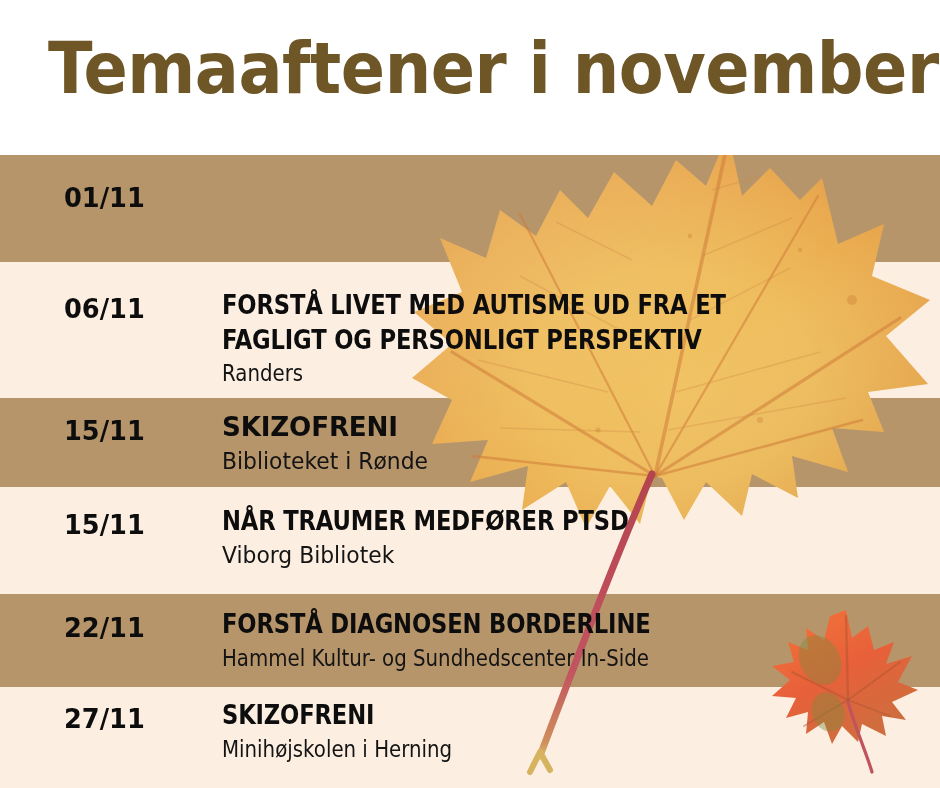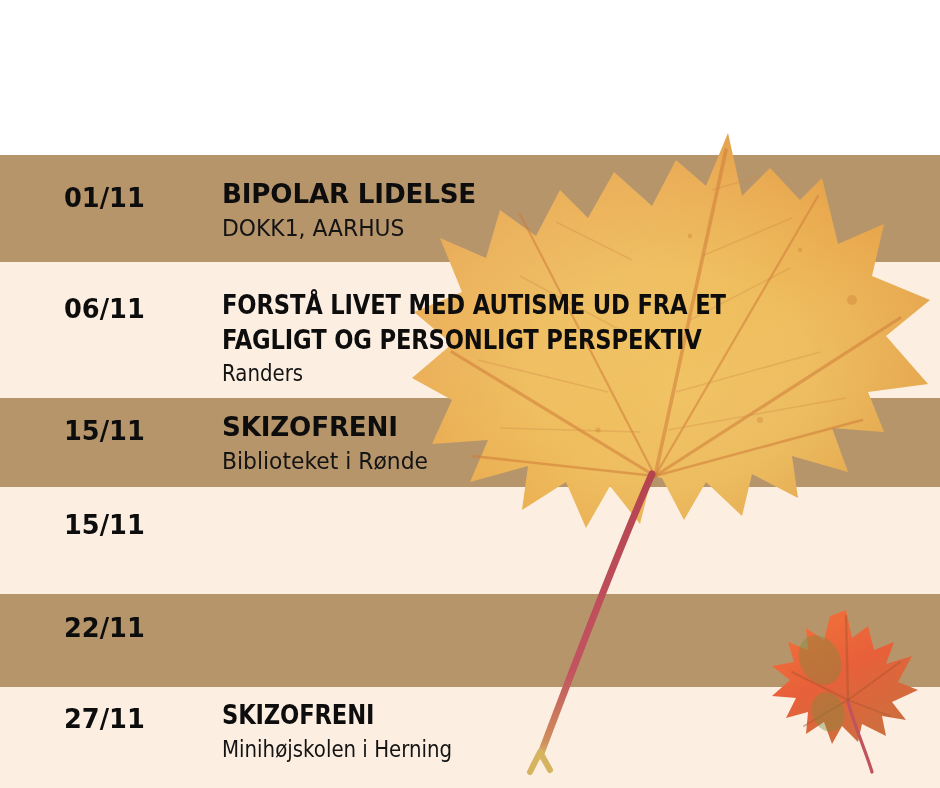--- a/index.html
+++ b/index.html
@@ -251,29 +251,28 @@
         </g>
         <g fill="#7f8a3c" fill-opacity="0.42">
           <ellipse cx="820" cy="660" rx="20" ry="26" transform="rotate(-28 820 660)"></ellipse>
           <ellipse cx="828" cy="712" rx="16" ry="20" transform="rotate(-20 828 712)"></ellipse>
         </g>
         <path d="M848,702 C856,730 866,752 872,772" stroke="#c0535c" stroke-width="3.2" fill="none" stroke-linecap="round"></path>
       </g>
     </svg>
   </div>
 
+  <div class="header">
+    <div class="header-title">Temaaftener i november</div>
+  </div>
 
   <div class="rows">
 
     <div class="row" id="row0">
       <div class="date">01/11</div>
-      <div class="body">
-        <div class="title wide">BIPOLAR LIDELSE</div>
-        <div class="venue">DOKK1, AARHUS</div>
-      </div>
     </div>
 
     <div class="row" id="row1">
       <div class="date">06/11</div>
       <div class="body">
         <div class="title condensed">FORSTÅ LIVET MED AUTISME UD FRA ET</div>
         <div class="title condensed">FAGLIGT OG PERSONLIGT PERSPEKTIV</div>
         <div class="venue condensed">Randers</div>
       </div>
     </div>
@@ -281,24 +280,32 @@
     <div class="row" id="row2">
       <div class="date">15/11</div>
       <div class="body">
         <div class="title wide">SKIZOFRENI</div>
         <div class="venue">Biblioteket i Rønde</div>
       </div>
     </div>
 
     <div class="row" id="row3">
       <div class="date">15/11</div>
+      <div class="body">
+        <div class="title condensed">NÅR TRAUMER MEDFØRER PTSD</div>
+        <div class="venue">Viborg Bibliotek</div>
+      </div>
     </div>
 
     <div class="row" id="row4">
       <div class="date">22/11</div>
+      <div class="body">
+        <div class="title condensed">FORSTÅ DIAGNOSEN BORDERLINE</div>
+        <div class="venue condensed">Hammel Kultur- og Sundhedscenter In-Side</div>
+      </div>
     </div>
 
     <div class="row" id="row5">
       <div class="date">27/11</div>
       <div class="body">
         <div class="title condensed">SKIZOFRENI</div>
         <div class="venue condensed">Minihøjskolen i Herning</div>
       </div>
     </div>
 

